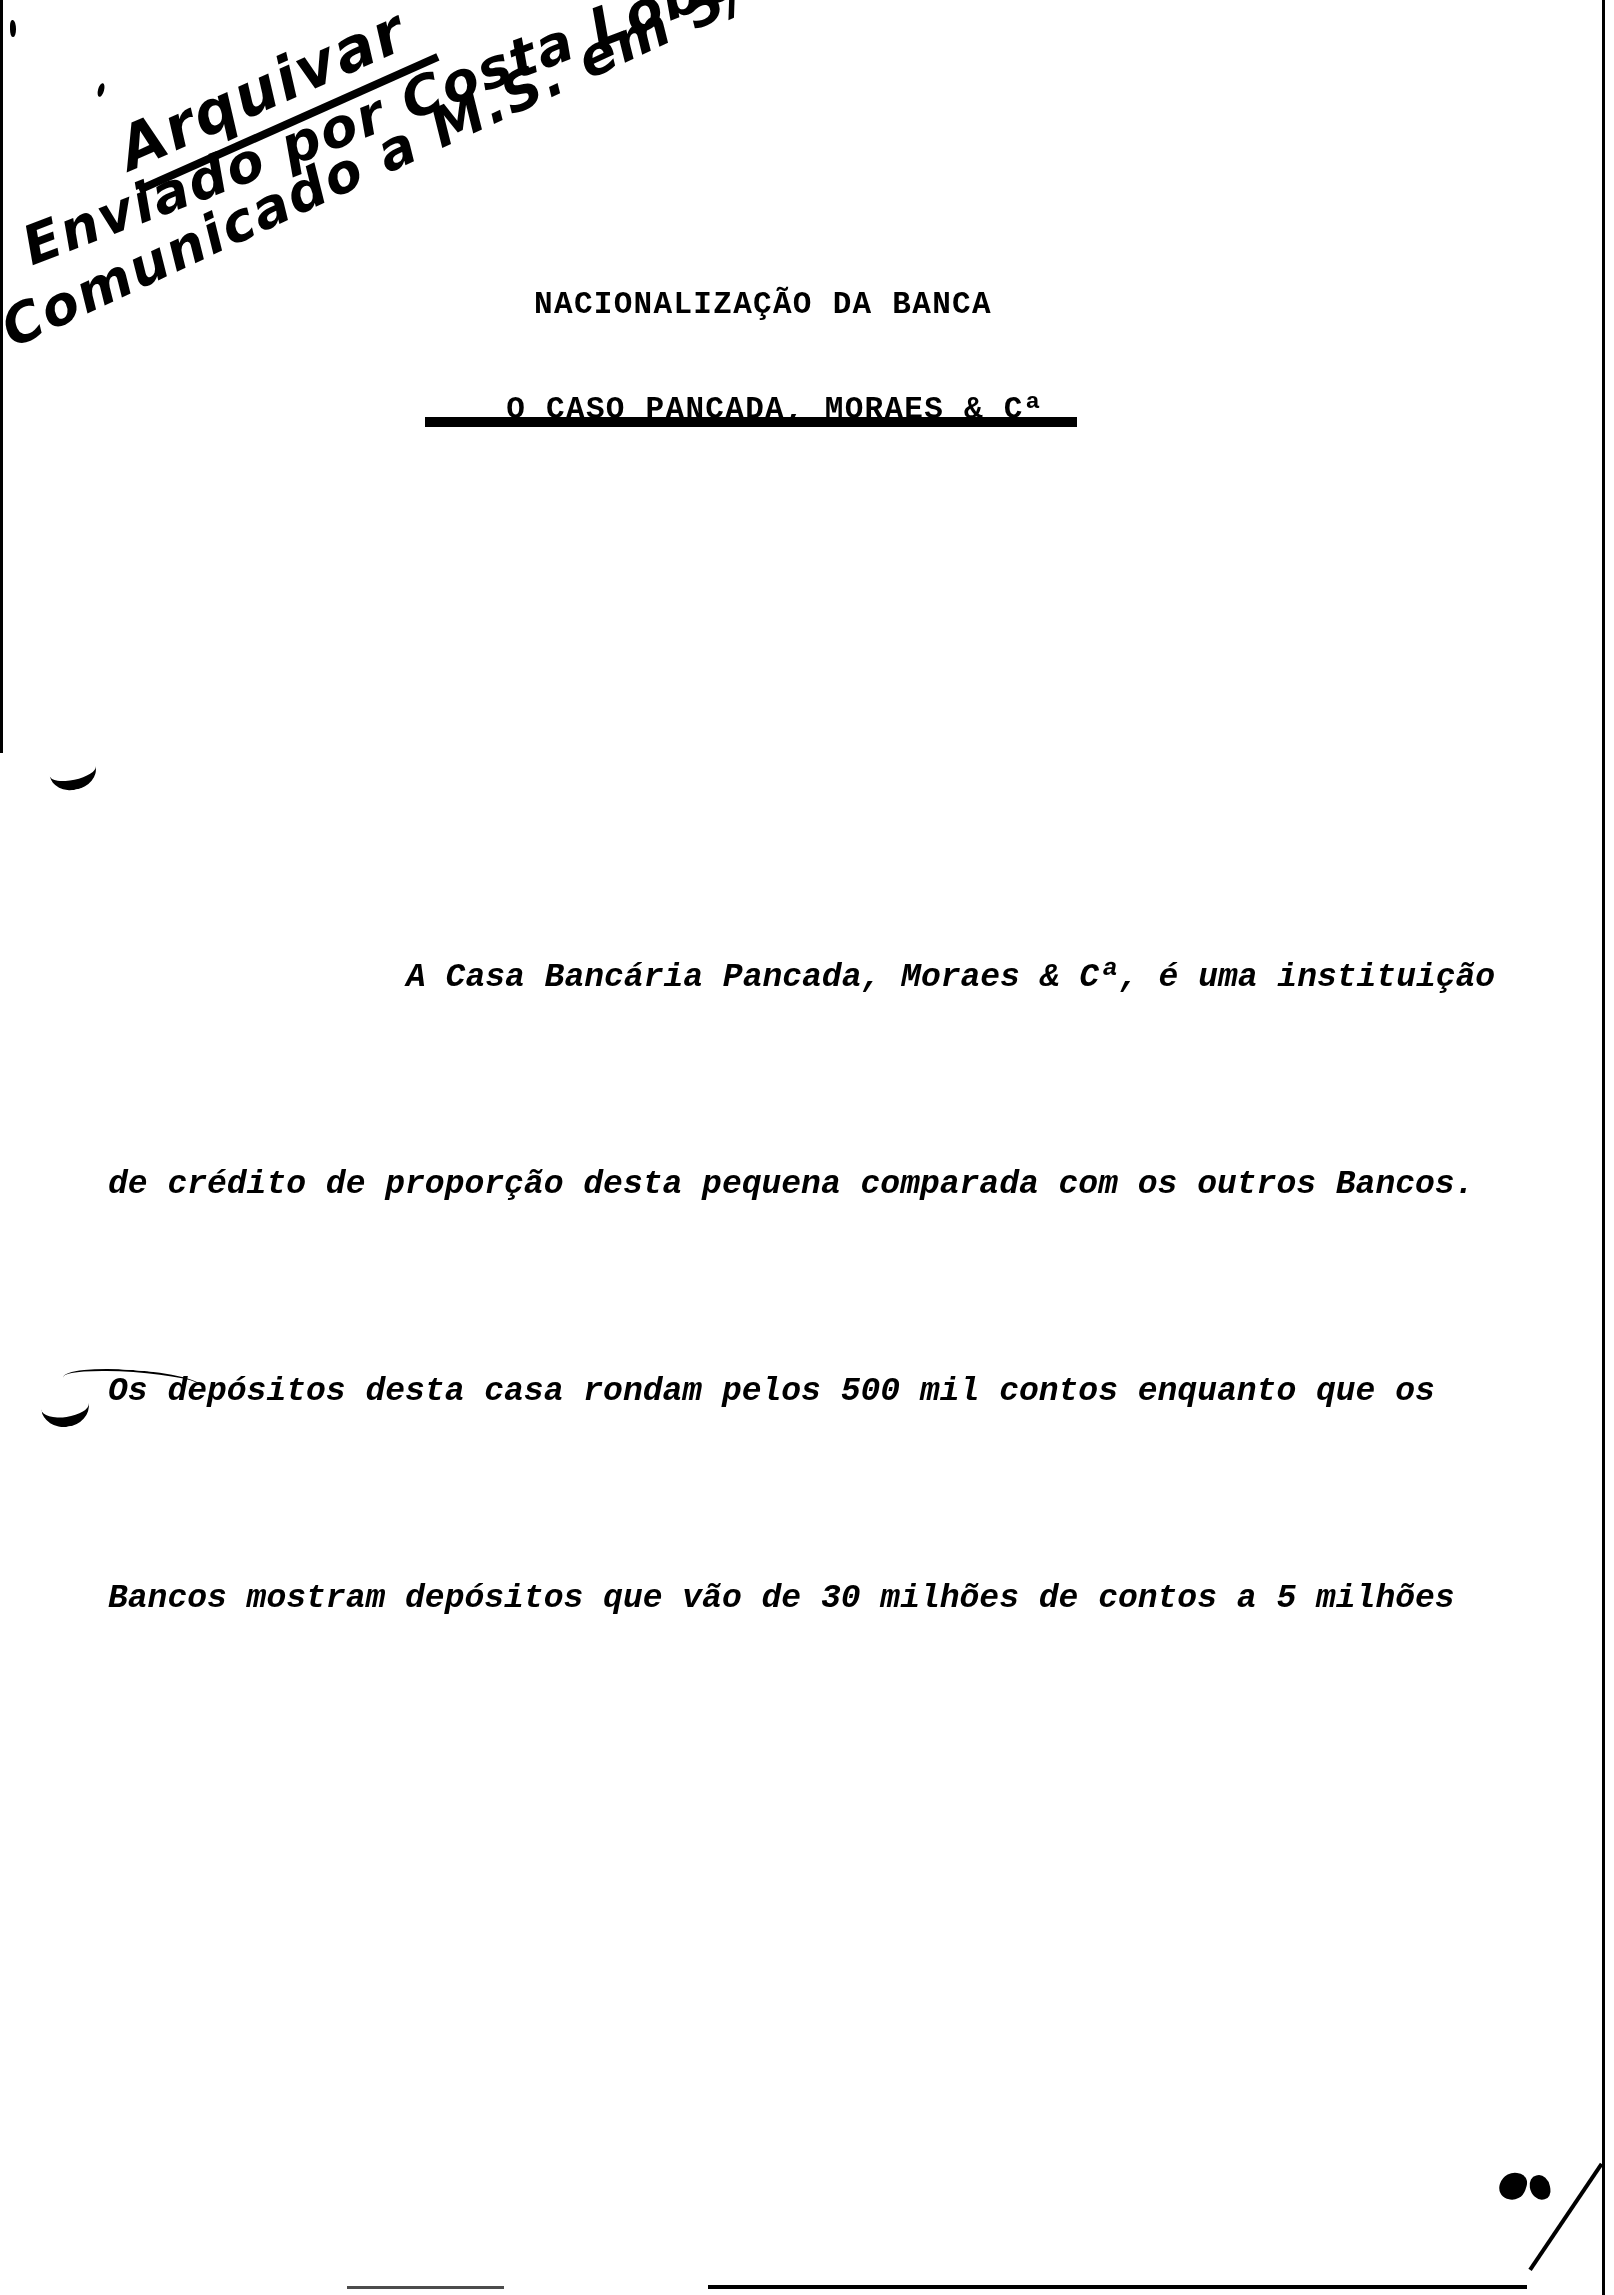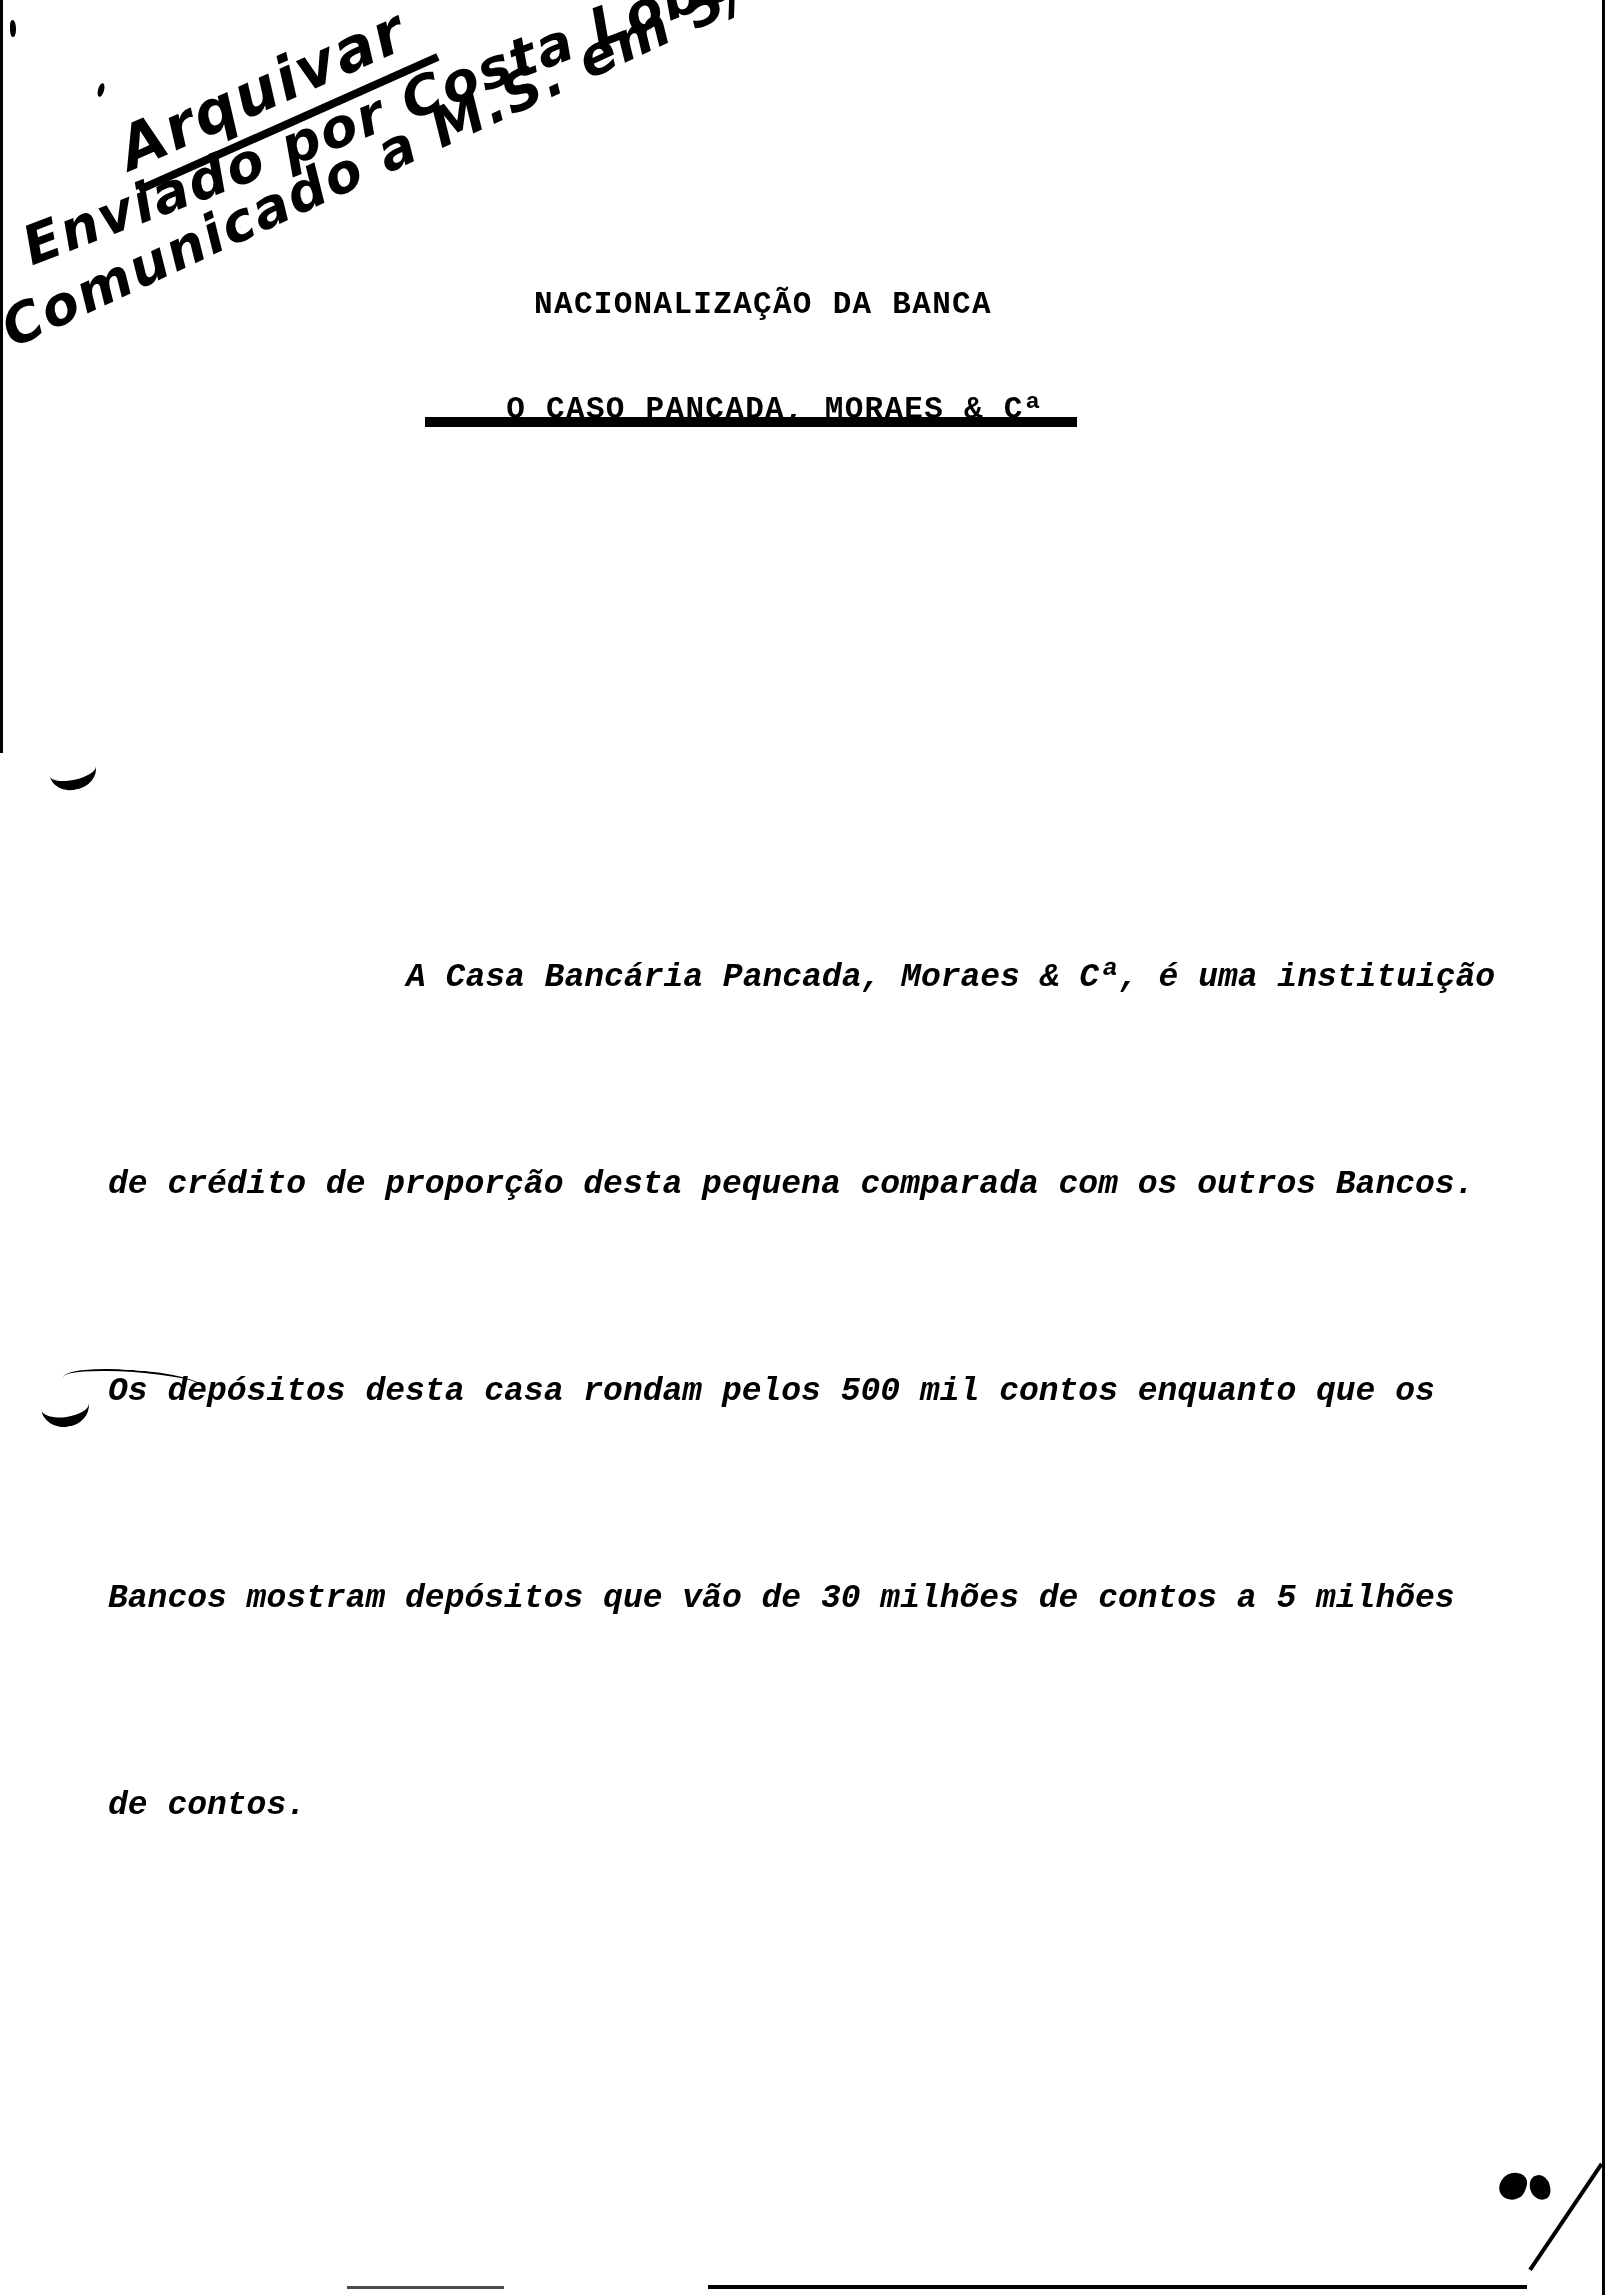--- a/index.html
+++ b/index.html
@@ -90,21 +90,20 @@
   <div class="typed doc-title">NACIONALIZAÇÃO DA BANCA</div>
   <div class="typed doc-subtitle">O CASO PANCADA, MORAES &amp; Cª</div>
   <div class="subtitle-rule"></div>
 
   <div class="typed body-text">
     <div class="para">
       <div class="line">A Casa Bancária Pancada, Moraes &amp; Cª, é uma instituição</div>
       <div class="line">de crédito de proporção desta pequena comparada com os outros Bancos.</div>
       <div class="line">Os depósitos desta casa rondam pelos 500 mil contos enquanto que os</div>
       <div class="line">Bancos mostram depósitos que vão de 30 milhões de contos a 5 milhões</div>
-      <div class="line">de contos.</div>
     </div>
     <div class="para">
       
       
       
       
       
     </div>
     
     

